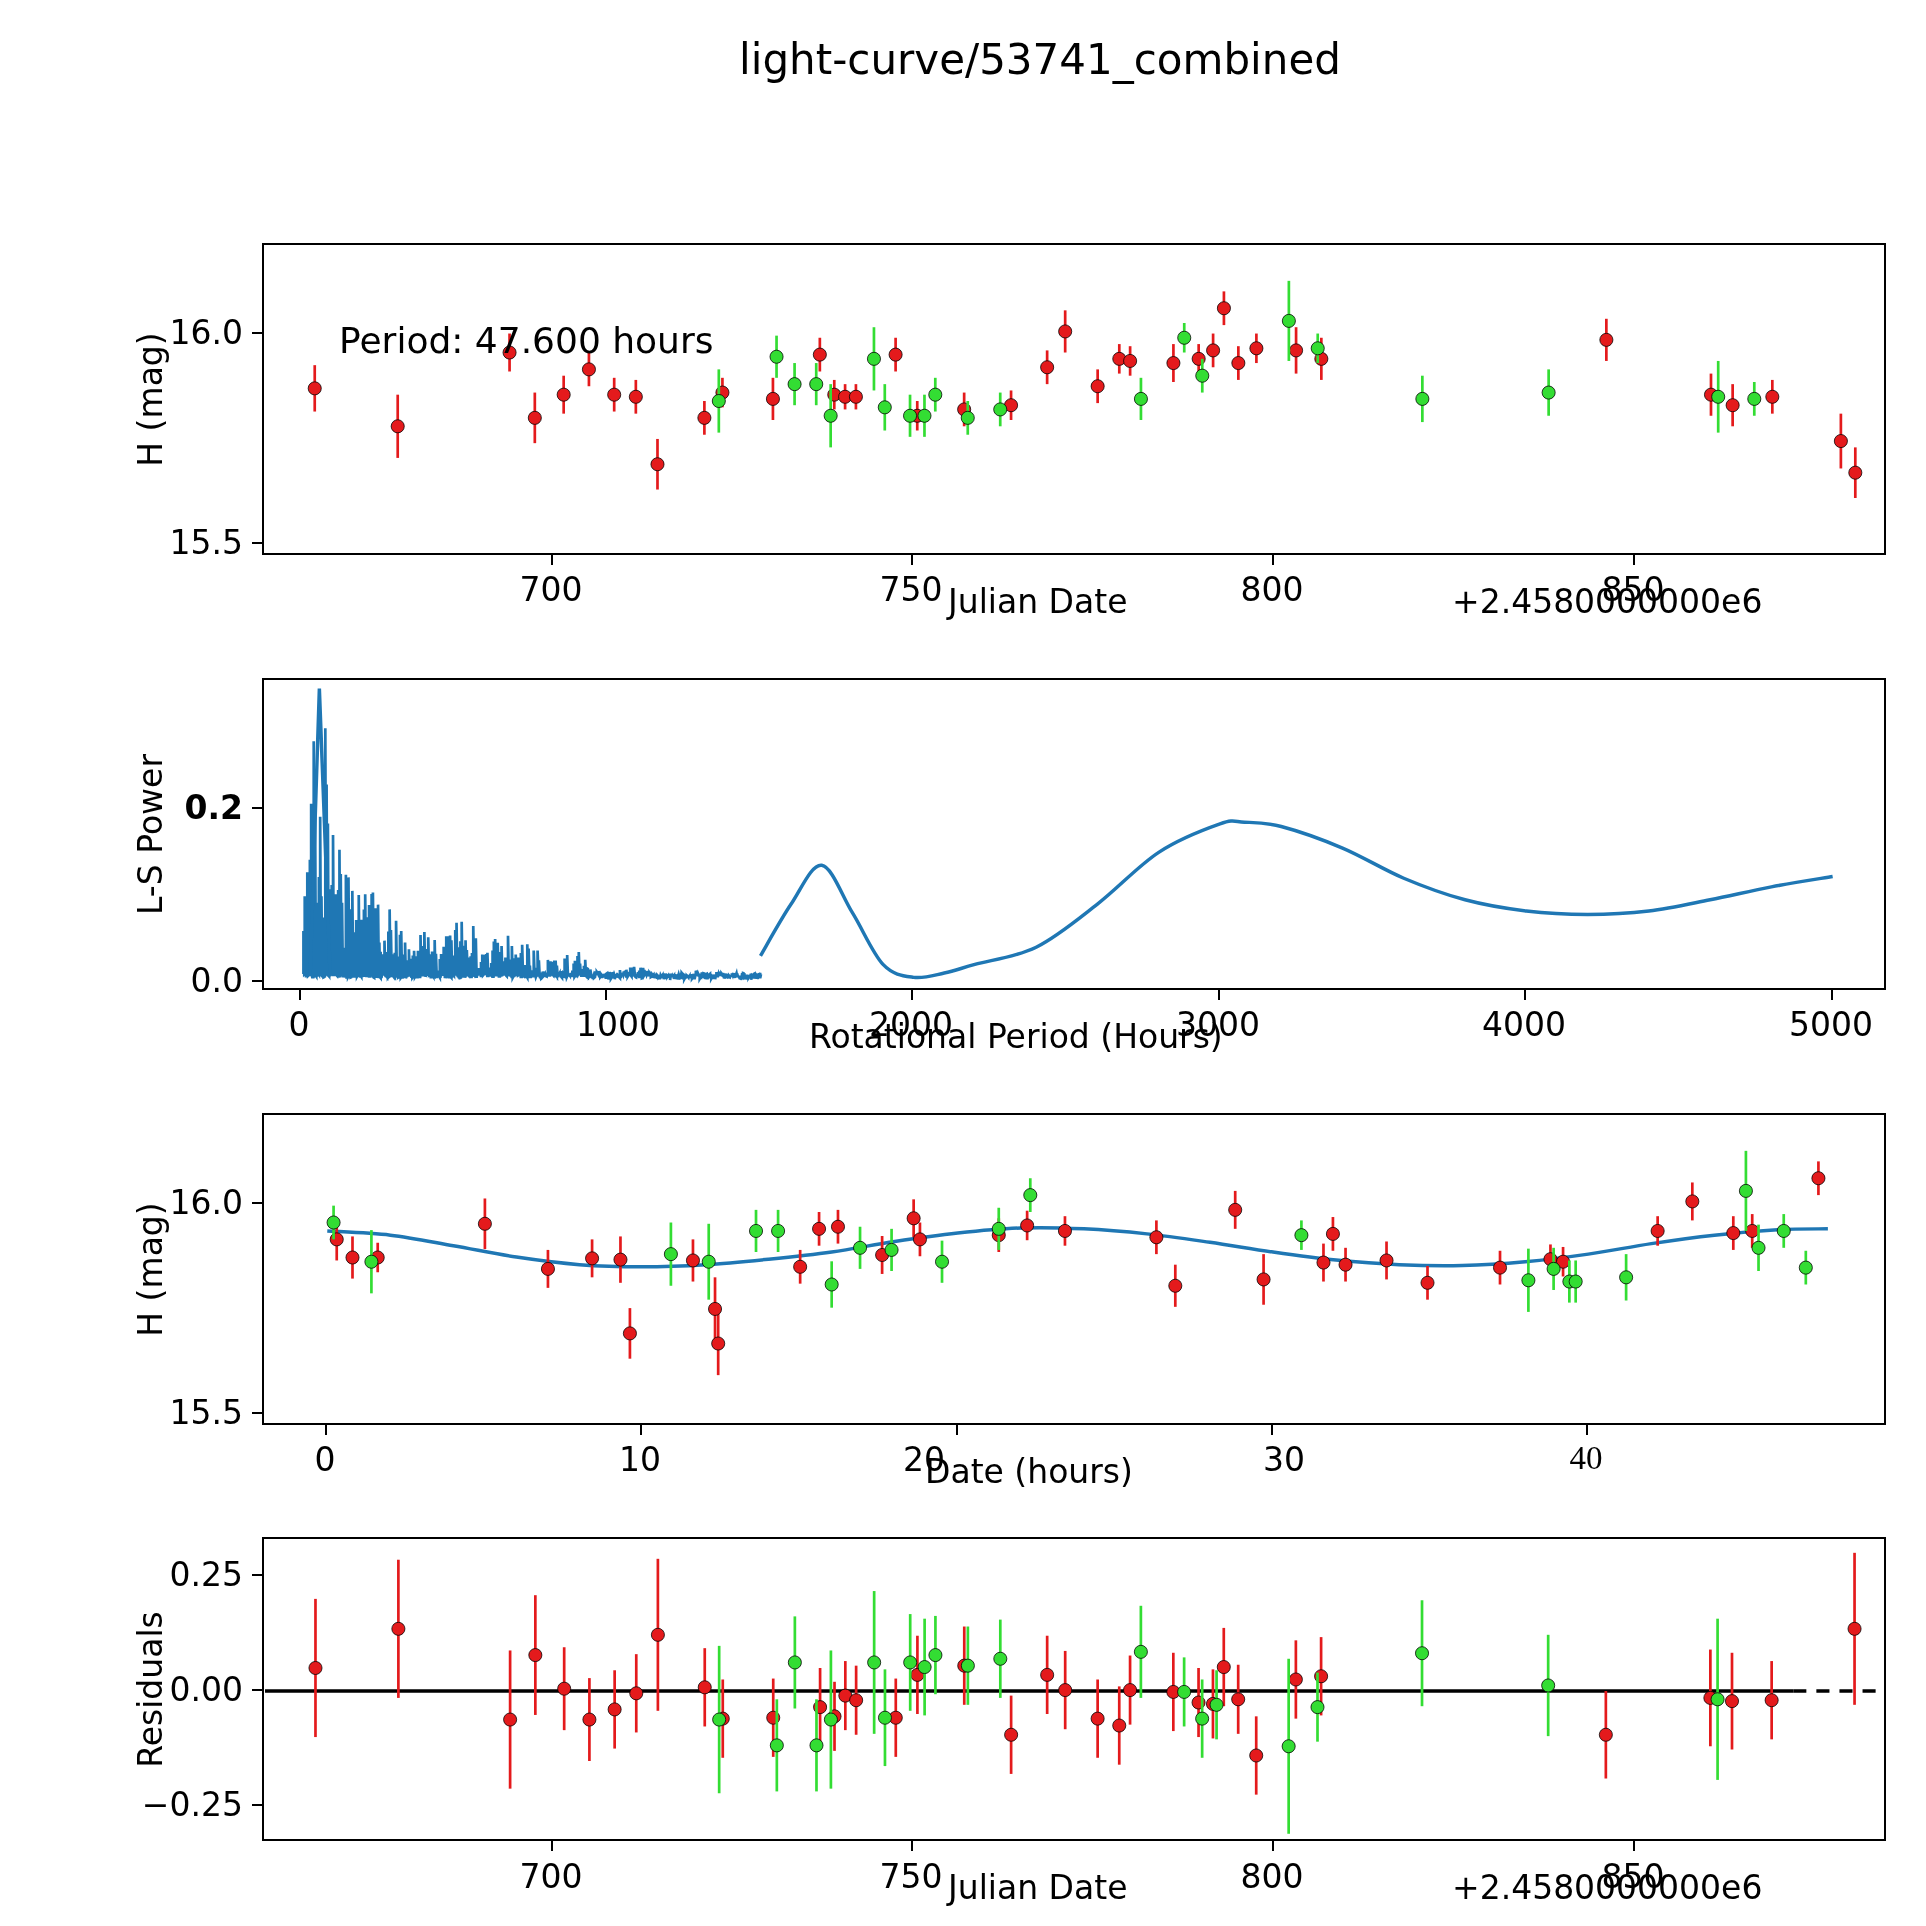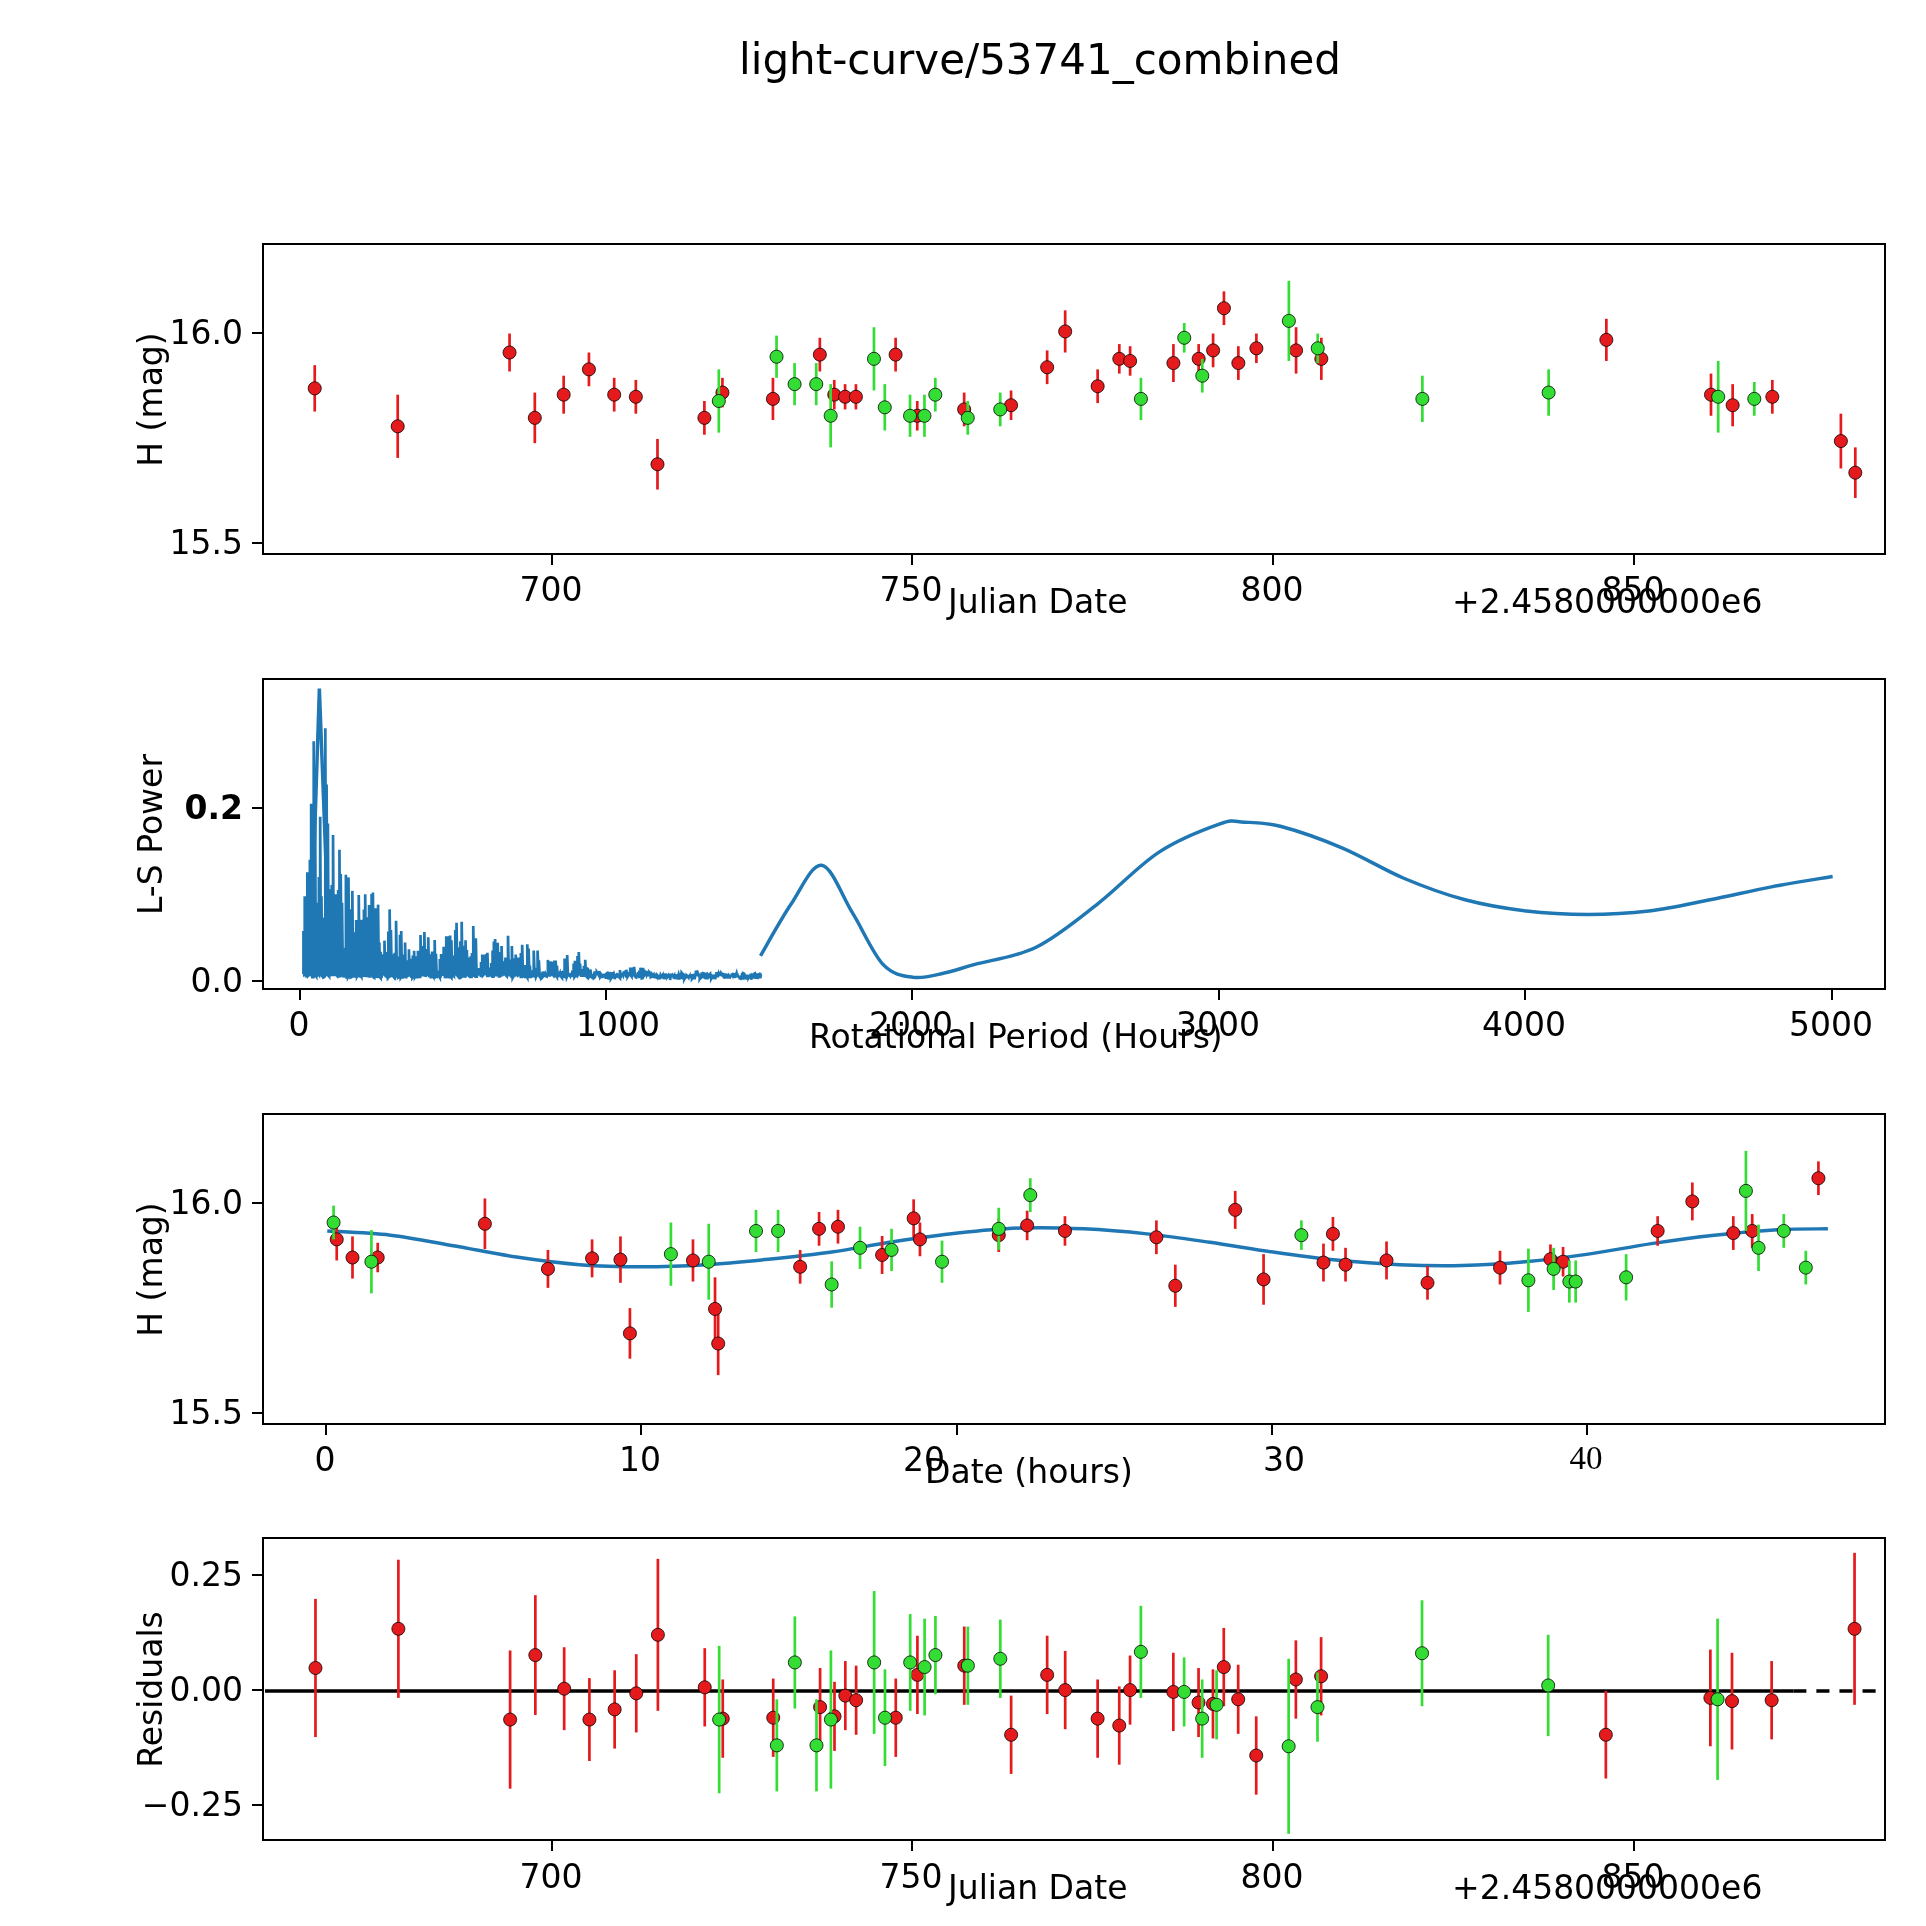--- a/index.html
+++ b/index.html
@@ -225,20 +225,21 @@
             <circle cx="2435.333333333333" cy="339.32432432432483" r="17" fill="#33dd33" stroke="#000000" stroke-width="2"></circle>
             <circle cx="2660.133333333333" cy="197.02702702702663" r="17" fill="#33dd33" stroke="#000000" stroke-width="2"></circle>
             <circle cx="2735.0666666666666" cy="268.17567567567676" r="17" fill="#33dd33" stroke="#000000" stroke-width="2"></circle>
             <circle cx="3006.7000000000003" cy="399.52702702702715" r="17" fill="#33dd33" stroke="#000000" stroke-width="2"></circle>
             <circle cx="3334.5333333333333" cy="383.1081081081096" r="17" fill="#33dd33" stroke="#000000" stroke-width="2"></circle>
             <circle cx="3774.7666666666664" cy="394.05405405405526" r="17" fill="#33dd33" stroke="#000000" stroke-width="2"></circle>
             <circle cx="3868.4333333333334" cy="399.52702702702715" r="17" fill="#33dd33" stroke="#000000" stroke-width="2"></circle>
           </g>
         </svg>
     </div>
+    <div class="annot" style="left:77px; top:77px;">Period: 47.600 hours</div>
     <div class="ylabel-rot" style="left:-193px; top:137px; width:162px; text-align:center;">H (mag)</div>
     <div class="axis-label" style="left:686px; top:339px;">Julian Date</div>
     <div class="offset-label" style="left:1190px; top:339px;">+2.4580000000e6</div>
     <div id="lc-ticks">
         <div class="tickmark-x" style="left: 289px; top: 312px; height: 10px;"></div>
         <div class="xtick-label" style="left: 289px; top: 327px;">700</div>
         <div class="tickmark-x" style="left: 649px; top: 312px; height: 10px;"></div>
         <div class="xtick-label" style="left: 649px; top: 327px;">750</div>
         <div class="tickmark-x" style="left: 1010px; top: 312px; height: 10px;"></div>
         <div class="xtick-label" style="left: 1010px; top: 327px;">800</div>

